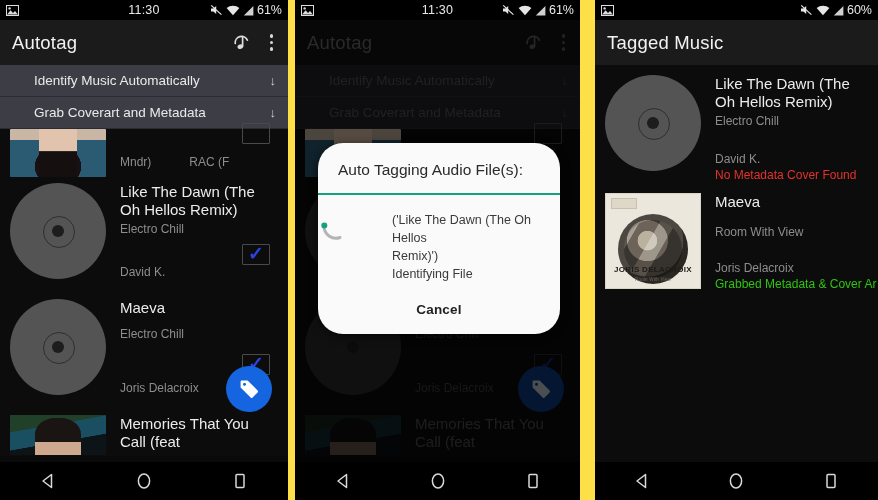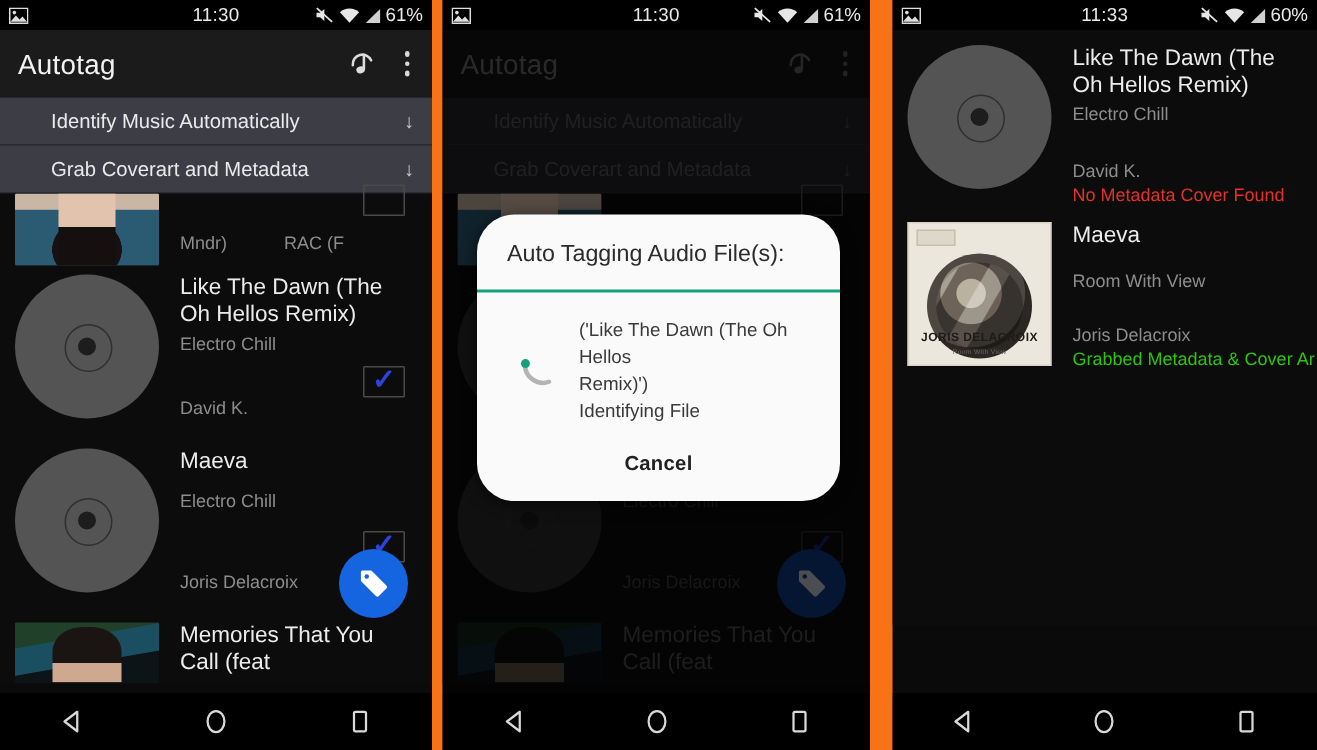--- a/index.html
+++ b/index.html
@@ -2,21 +2,21 @@
 <html><head>
 <meta charset="utf-8">
 <style>
   * { margin:0; padding:0; box-sizing:border-box; }
   html,body {
     width:878px; height:500px;
     background:#ffffff;
     font-family:"Liberation Sans", sans-serif;
     overflow:hidden;
   }
-  .stage { position:relative; width:878px; height:500px; background:#f97316; }
+  .stage { position:relative; width:878px; height:500px; background:#fde047; }
 
   
   .phone {
     position:absolute; top:0; height:500px;
     background:#0a0a0a; overflow:hidden;
   }
   #phone1 { left:0;   width:288px; }
   #phone2 { left:295px; width:285px; }
   #phone3 { left:595px; width:283px; }
 
@@ -109,21 +109,21 @@
   
   .scrim { position:absolute; inset:20px 0 38px 0; background:rgba(0,0,0,.62); z-index:8; }
 
   
   .dialog {
     position:absolute; left:23px; right:20px; top:143px;
     background:#fafafa; z-index:10; box-shadow:0 2px 10px rgba(0,0,0,.6);border-radius:25px;
   }
   .dlg-title { font-size:15.5px; color:#2b2b2b; padding:18px 20px 14px; }
   .dlg-rule { height:2px; background:#17a07e; }
-  .dlg-body { display:flex; align-items:center; padding:16px 28px 10px; }
+  .dlg-body { display:flex; align-items:flex-start; padding:16px 2px 10px;gap:32px; }
   .dlg-spin { width:40px; flex:none; padding-top:6px; }
   .dlg-msg { font-size:12.5px; color:#3a3a3a; line-height:1.45; }
   .dlg-actions { text-align:center; padding:6px 0 16px; }
   .dlg-cancel { font-size:13.5px; color:#222; font-weight:700; letter-spacing:.2px; }
 
   
   .navbar {
     position:absolute; left:0; right:0; bottom:0; height:38px;
     background:#000; display:flex; align-items:center; justify-content:space-around;
   }
@@ -475,21 +475,20 @@
     <div class="statusbar">
       <span class="sb-left">
         <span class="ic">
           <svg width="13" height="11" viewBox="0 0 13 11">
               <rect x="0.5" y="0.5" width="12" height="10" fill="none" stroke="#ddd"></rect>
               <circle cx="3.6" cy="3.4" r="1.2" fill="#ddd"></circle>
               <path d="M1 9.5 L4.6 5.3 L7 8 L9 6 L12 9.5 Z" fill="#ddd"></path>
             </svg>
         </span>
       </span>
-      <span class="sb-center">11:33</span>
       <span class="sb-right">
         <span class="ic">
           <svg width="13" height="12" viewBox="0 0 13 12">
               <path d="M1 4.5h2.4L6.2 2v8L3.4 7.5H1z" fill="#e6e6e6"></path>
               <path d="M1.2 1.4 L11.4 10.6" stroke="#e6e6e6" stroke-width="1.2"></path>
             </svg>
         </span>
         <span class="ic">
           <svg width="14" height="11" viewBox="0 0 14 11">
               <path d="M7 10.2 L0.6 3.1 A9.6 9.6 0 0 1 13.4 3.1 Z" fill="#e6e6e6"></path>
@@ -497,20 +496,23 @@
         </span>
         <span class="ic">
           <svg width="11" height="11" viewBox="0 0 11 11">
               <path d="M10.4 10.4 H0.8 L10.4 1 Z" fill="#d0d0d0"></path>
             </svg>
         </span>
         <span class="sb-pct">60%</span>
       </span>
     </div>
 
+    <div class="appbar">
+      <span class="app-title">Tagged Music</span>
+    </div>
 
     <div class="list" style="height:397px;">
 
       <div class="row" style="height:122px;padding-top:10px;">
         <div class="disc"></div>
         <div class="meta">
           <div class="m-title">Like The Dawn (The Oh Hellos Remix)</div>
           <div class="m-sub">Electro Chill</div>
           <div class="m-artist" style="margin-top:24px;">David K.</div>
           <div class="m-status" style="color:#e4322b;">No Metadata Cover Found</div>

